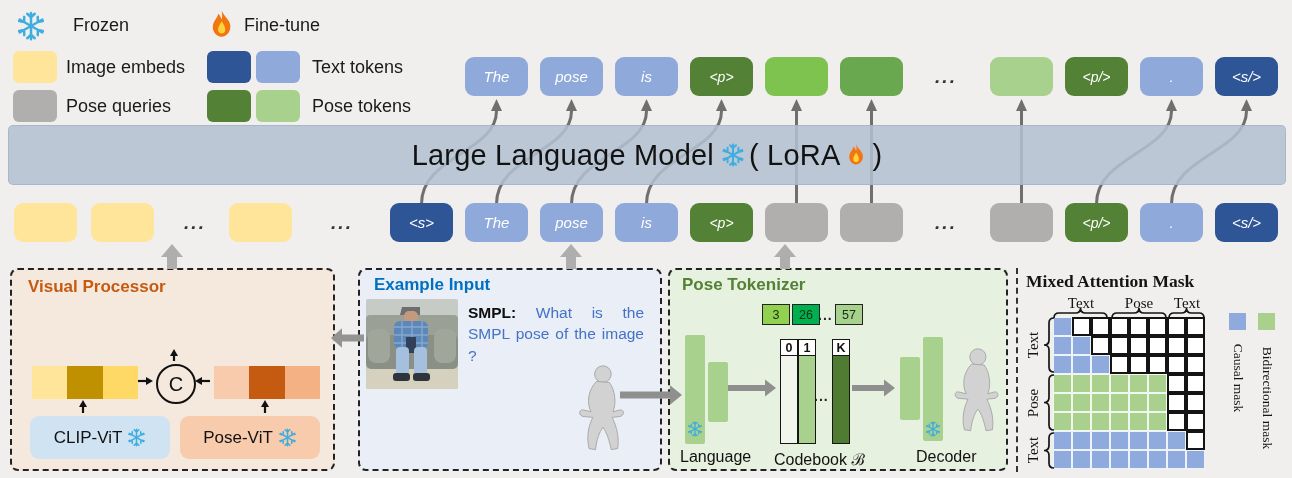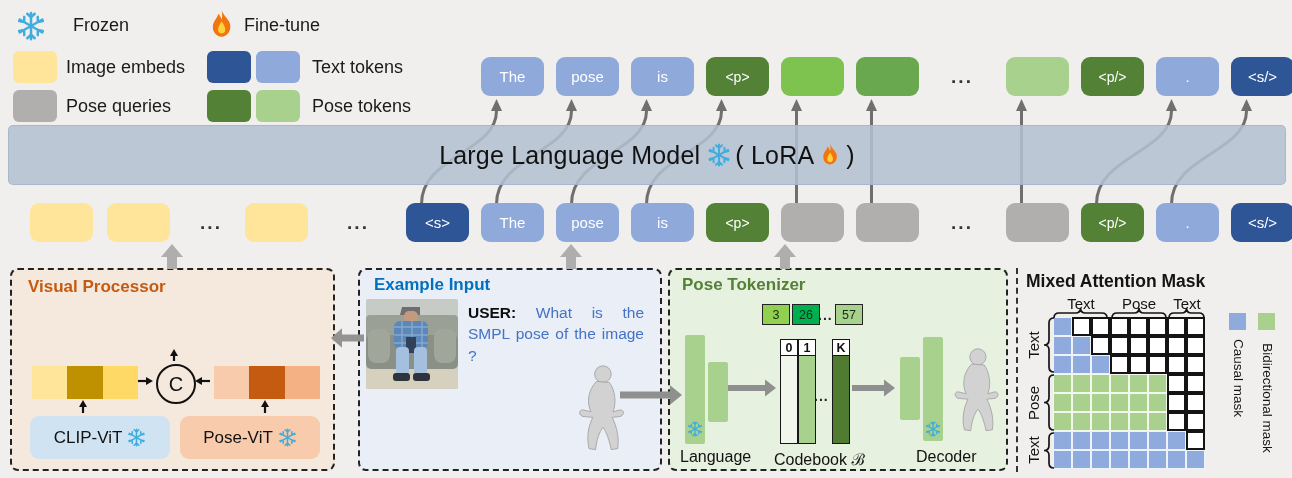--- a/index.html
+++ b/index.html
@@ -4,23 +4,23 @@
 <style>
   html,body{margin:0;padding:0;background:#e8e8e6;}
   .stage{position:relative;width:1292px;height:478px;background:#f0efed;overflow:hidden;
          font-family:"Liberation Sans",sans-serif;border-bottom:2px solid #c8c8c6;}
   svg.layer{position:absolute;left:0;top:0;pointer-events:none;}
   #flow-svg{z-index:1;}
   #overlay-svg{z-index:6;}
   .llm-bar{position:absolute;left:8px;top:125px;width:1276px;height:58px;border-radius:5px;
            background:rgba(179,192,210,0.86);border:1px solid rgba(160,175,196,.7);
            display:flex;align-items:center;justify-content:center;z-index:2;
-           font-size:25px;color:#121212;letter-spacing:.2px;}
+           font-size:29px;color:#121212;letter-spacing:.2px;}
   .llm-bar .icon{margin:0 4px;}
-  .tok-row{position:absolute;left:16px;width:1264px;height:39px;z-index:3;}
+  .tok-row{position:absolute;left:0;width:1264px;height:39px;z-index:3;font-style:italic;}
   #top-row{top:57px;} #bottom-row{top:203px;}
   .tok{position:absolute;top:0;width:63px;height:39px;border-radius:9px;box-sizing:border-box;
        display:flex;align-items:center;justify-content:center;font-size:15px;color:#fff;}
   .text-light{background:#8ea9da}.text-dark{background:#2e5596}
   .tag-green{background:#538135;font-size:14px}
   .pose-bright{background:#7ec24f}.pose-mid{background:#69a84f}.pose-light{background:#a9d18e}
   .query{background:#b1aeae}.image{background:#ffe599}
   .dots{background:transparent;color:#333;font-weight:bold;font-size:19px;letter-spacing:2px;width:40px}
   
   .legend{position:absolute;left:0;top:0;width:440px;height:130px;z-index:3;color:#1a1a1a;}
@@ -60,21 +60,21 @@
         display:flex;align-items:center;justify-content:center;font-size:12.5px;color:#143114;}
   .pt-dots{position:absolute;font-weight:bold;color:#222;font-size:14px;letter-spacing:1px;}
   .vq-bar{position:absolute;background:#a9d18e;border-radius:2px;}
   .cb-head{position:absolute;top:69px;width:18px;height:17px;background:#fff;border:1.8px solid #161616;
            box-sizing:border-box;display:flex;align-items:center;justify-content:center;
            font-size:12.5px;font-weight:bold;color:#111;}
   .cb-col{position:absolute;top:85px;width:18px;height:89px;border:1.8px solid #161616;box-sizing:border-box;}
   .pt-label{position:absolute;top:178px;font-size:16px;color:#111;white-space:nowrap;}
   .pt-sf{position:absolute;}
   
-  .mask-panel{position:absolute;left:1026px;top:268px;width:264px;height:207px;z-index:4;}
+  .mask-panel{position:absolute;left:1026px;top:268px;width:264px;height:207px;z-index:4;font-family:Liberation Serif, serif;}
   .mask-title{position:absolute;left:0;top:3px;font-size:17.5px;font-weight:bold;color:#141414;white-space:nowrap;}
   .mask-collabel{position:absolute;top:27px;transform:translateX(-50%);font-size:15px;color:#141414;}
   .mask-rowlabel{position:absolute;transform:translate(-50%,-50%) rotate(-90deg);font-size:15px;color:#141414;white-space:nowrap;}
   #mask-grid{position:absolute;left:27px;top:49px;display:grid;grid-template-columns:repeat(8,19px);
              grid-template-rows:repeat(8,19px);}
   .mcell{box-sizing:border-box;border:0.8px solid rgba(255,255,255,.85);}
   .mcell.W{background:#fff;border:2.2px solid #141414;}
   .mask-leg-sw{position:absolute;top:45px;width:17px;height:17px;}
   .mask-leg-txt{position:absolute;transform:translate(-50%,-50%) rotate(90deg);font-size:13.5px;
                 color:#141414;white-space:nowrap;}
@@ -237,21 +237,21 @@
         <rect x="28" y="22" width="34" height="28" rx="6" fill="#5d87b8"></rect>
         <path d="M28 28 h34 M28 36 h34 M28 44 h34 M36 22 v28 M46 22 v28 M56 22 v28" stroke="#84a9cf" stroke-width="1.4"></path>
         <rect x="40" y="38" width="10" height="16" fill="#32405a"></rect>
         <rect x="30" y="48" width="13" height="28" rx="4" fill="#a4c0de"></rect>
         <rect x="48" y="48" width="13" height="28" rx="4" fill="#a4c0de"></rect>
         <rect x="27" y="74" width="17" height="8" rx="3" fill="#2f343c"></rect>
         <rect x="47" y="74" width="17" height="8" rx="3" fill="#2f343c"></rect>
       </svg>
     </div>
     <div class="chat-user">
-      <b>USER:</b>
+      <b>SMPL:</b>
       <span>What is the SMPL pose of the image ?</span>
     </div>
     <svg class="mesh" style="left:214px;top:94px" width="56" height="92">
         <use href="#mesh"></use>
       </svg>
   </div>
 
   <div id="pt-box" class="dashed-box">
     <div class="box-title">Pose Tokenizer</div>
     <div id="pt-samples">

